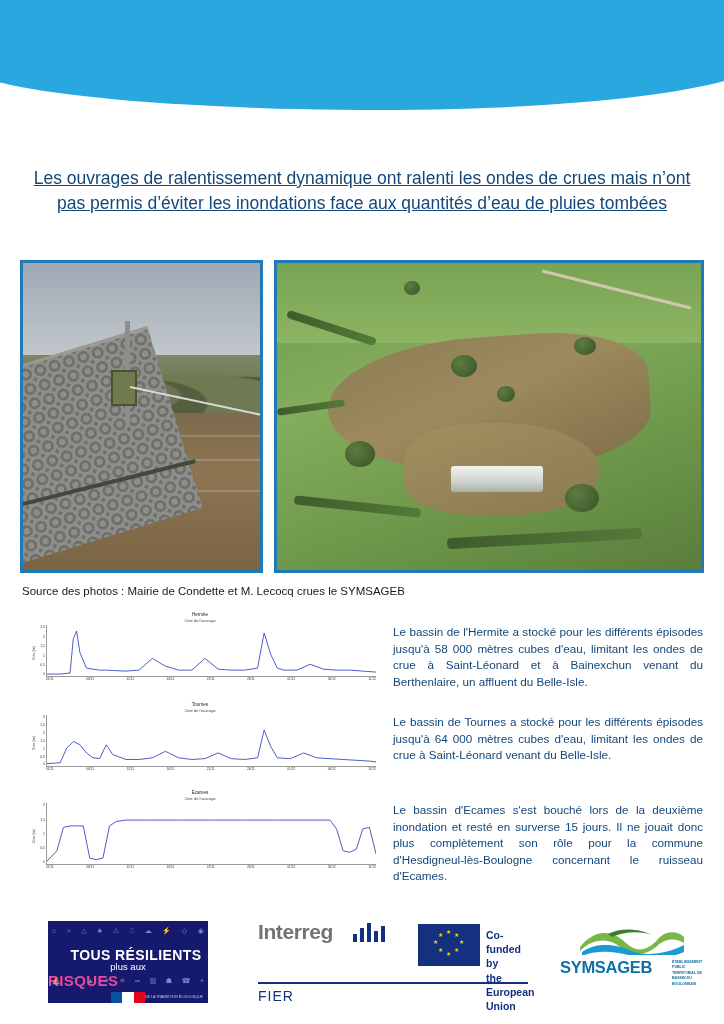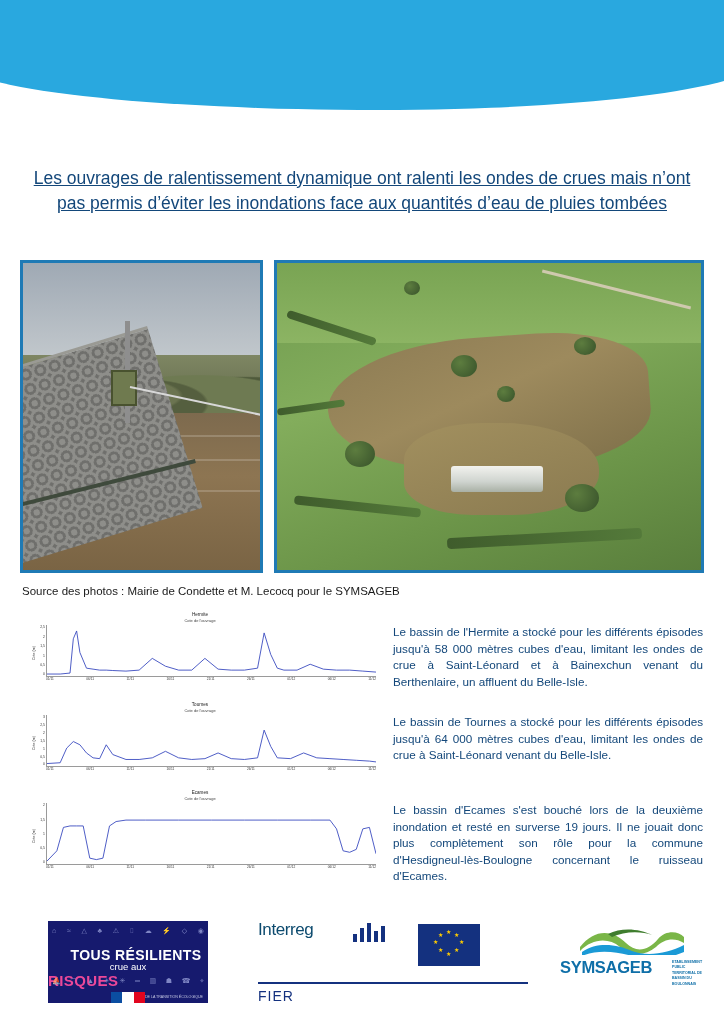--- a/index.html
+++ b/index.html
@@ -262,21 +262,21 @@
     width:34px; height:22px;
     background: linear-gradient(90deg,#0b4ea2 0 33.3%, #ffffff 33.3% 66.6%, #e1051f 66.6% 100%);
   }
 
   .logo-interreg {
     position: absolute;
     top: 920px; left: 258px;
     width: 270px; height: 66px;
   }
   .logo-interreg .it1 {
-    color: #0c4a6e; font-size: 17px; font-weight: normal; letter-spacing:-.4px;
+    color: #737373; font-size: 21px; font-weight: bold; letter-spacing:-.4px;
   }
   .logo-interreg .it2 {
     color: #14317f; font-size: 14.5px; font-weight: bold; margin-top:1px;
   }
   .logo-interreg .bars {
     position:absolute; top:2px; left:95px; width:52px; height:20px;
   }
   .logo-interreg .bar { position:absolute; width:4px; background:#14317f; bottom:0; }
   .eu-flag {
     position:absolute; top:4px; left:160px;
@@ -349,21 +349,21 @@
   <div class="pr-hedge" style="top:88%; left:40%; width:46%; height:11px; transform:rotate(-3deg);"></div>
   <div class="pr-hedge" style="top:20%; left:2%; width:22%; height:8px; transform:rotate(18deg);"></div>
   <div class="pr-tree" style="top:30%; left:41%; width:26px; height:22px;"></div>
   <div class="pr-tree" style="top:40%; left:52%; width:18px; height:16px;"></div>
   <div class="pr-tree" style="top:24%; left:70%; width:22px; height:18px;"></div>
   <div class="pr-tree" style="top:58%; left:16%; width:30px; height:26px;"></div>
   <div class="pr-tree" style="top:72%; left:68%; width:34px; height:28px;"></div>
   <div class="pr-tree" style="top:6%; left:30%; width:16px; height:14px;"></div>
 </div>
 
-<div class="source">Source des photos :  Mairie de Condette et M. Lecocq pour le SYMSAGEB</div>
+<div class="source">Source des photos :  Mairie de Condette et M. Lecocq crues le SYMSAGEB</div>
 
 <div class="chart-block chart-1">
   <div class="chart-title">
     <span>Hermite</span><br>
     <span class="sub">Cote de l'ouvrage</span>
   </div>
   <div class="chart-area">
     <div class="ylab">Cote (m)</div>
     <div class="yticks">
       <span>2,5</span>
@@ -449,37 +449,37 @@
     <span>21/11</span>
     <span>26/11</span>
     <span>01/12</span>
     <span>06/12</span>
     <span>11/12</span>
   </div>
 </div>
 
 <div class="para para-1">Le bassin de l'Hermite a stocké pour les différents épisodes jusqu'à 58 000 mètres cubes d'eau, limitant les ondes de crue à Saint-Léonard et à Bainexchun venant du Berthenlaire, un affluent du Belle-Isle.</div>
 <div class="para para-2">Le bassin de Tournes a stocké pour les différents épisodes jusqu'à 64 000 mètres cubes d'eau, limitant les ondes de crue à Saint-Léonard venant du Belle-Isle.</div>
-<div class="para para-3">Le bassin d'Ecames s'est bouché lors de la deuxième inondation et resté en surverse 19 jours. Il ne jouait donc plus complètement son rôle pour la commune d'Hesdigneul-lès-Boulogne concernant le ruisseau d'Ecames.</div>
+<div class="para para-3">Le bassin d'Ecames s'est bouché lors de la deuxième inondation et resté en surverse 15 jours. Il ne jouait donc plus complètement son rôle pour la commune d'Hesdigneul-lès-Boulogne concernant le ruisseau d'Ecames.</div>
 
 <div class="logo-tous">
   <div class="icons-row ir-top">
     <span>⌂</span>
     <span>≈</span>
     <span>△</span>
     <span>♣</span>
     <span>⚠</span>
     <span>⌷</span>
     <span>☁</span>
     <span>⚡</span>
     <span>◇</span>
     <span>◉</span>
   </div>
   <div class="tt1">TOUS RÉSILIENTS</div>
-  <div class="tt2">crue aux</div>
+  <div class="tt2">plus aux</div>
   <div class="tt3">RISQUES</div>
   <div class="icons-row ir-bot">
     <span>⛵</span>
     <span>⌒</span>
     <span>▲</span>
     <span>☀</span>
     <span>✳</span>
     <span>═</span>
     <span>▥</span>
     <span>☗</span>
@@ -504,20 +504,24 @@
   <div class="eu-flag">
     <span class="eu-star" style="left:28px; top:5px;">★</span>
     <span class="eu-star" style="left:36px; top:8px;">★</span>
     <span class="eu-star" style="left:41px; top:15px;">★</span>
     <span class="eu-star" style="left:36px; top:23px;">★</span>
     <span class="eu-star" style="left:28px; top:27px;">★</span>
     <span class="eu-star" style="left:20px; top:23px;">★</span>
     <span class="eu-star" style="left:15px; top:15px;">★</span>
     <span class="eu-star" style="left:20px; top:8px;">★</span>
   </div>
+  <div class="eu-text">
+    <span>Co-funded by</span><br>
+    <span>the European Union</span>
+  </div>
   <div class="interreg-rule"></div>
 </div>
 <div class="fier">FIER</div>
 
 <div class="logo-symsageb">
   <svg class="sym-hills" viewBox="0 0 108 30">
     <path d="M2 22 C 16 4, 34 4, 48 18 C 58 28, 70 26, 80 14 C 88 5, 100 6, 106 12 L106 18 C 96 12, 86 14, 78 22 C 66 32, 52 30, 42 22 C 30 12, 14 14, 2 26 Z" fill="#7ab648"></path>
     <path d="M4 27 C 20 16, 40 20, 54 26 C 70 32, 90 28, 106 20 L106 27 C 90 34, 70 36, 54 31 C 40 27, 20 24, 4 31 Z" fill="#1b9ad6"></path>
     <path d="M30 9 C 44 2, 62 4, 74 10 C 64 6, 46 6, 34 12 Z" fill="#3f7d2e"></path>
   </svg>

